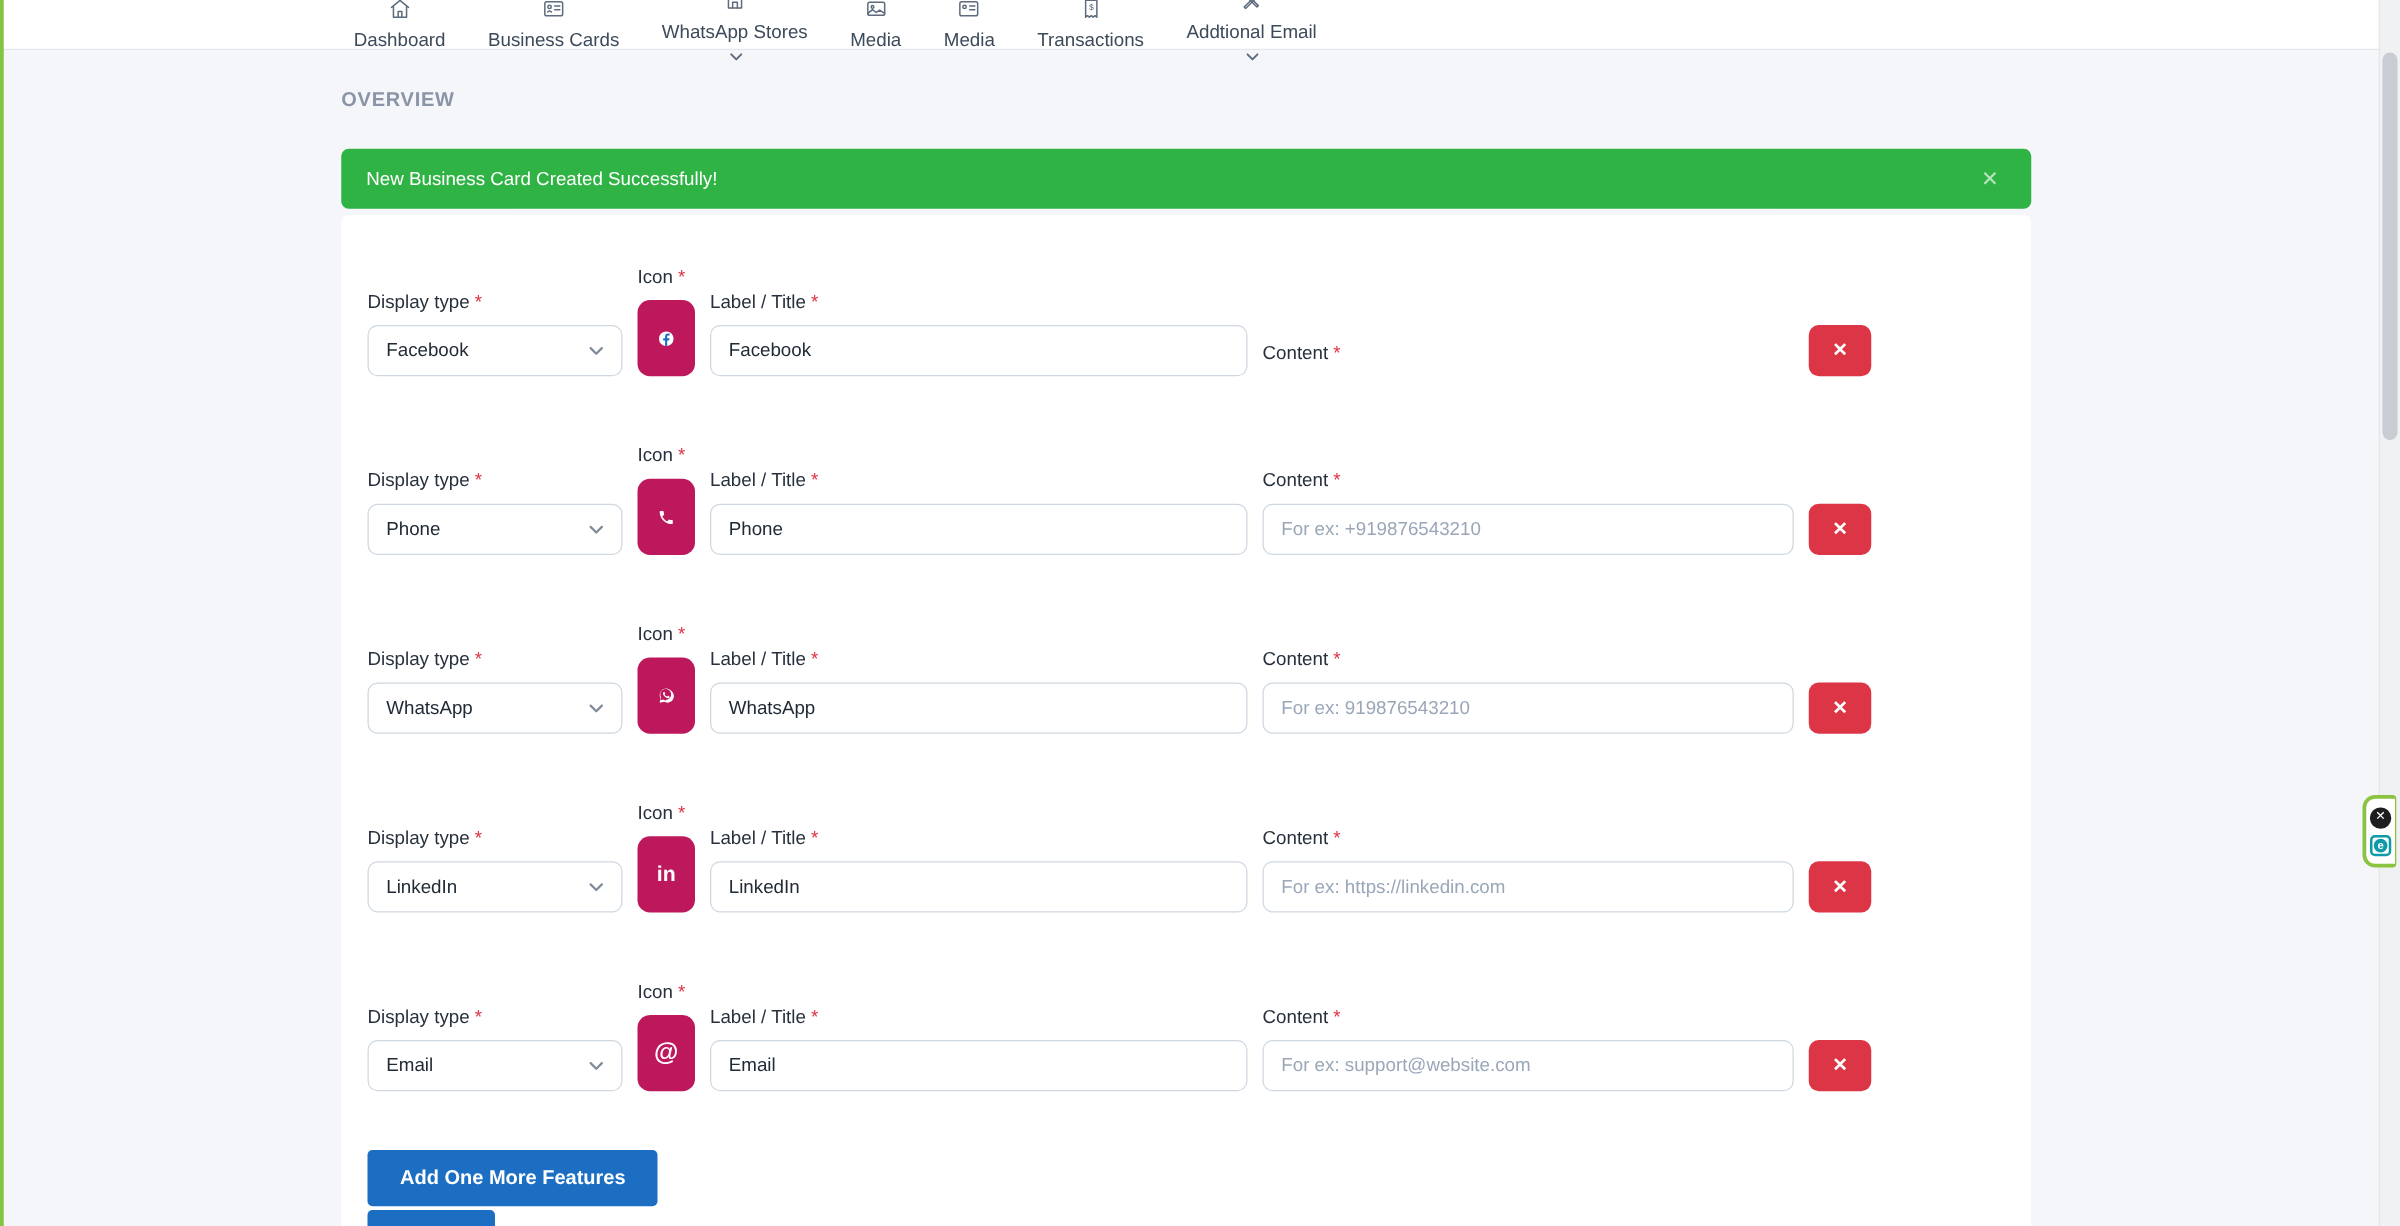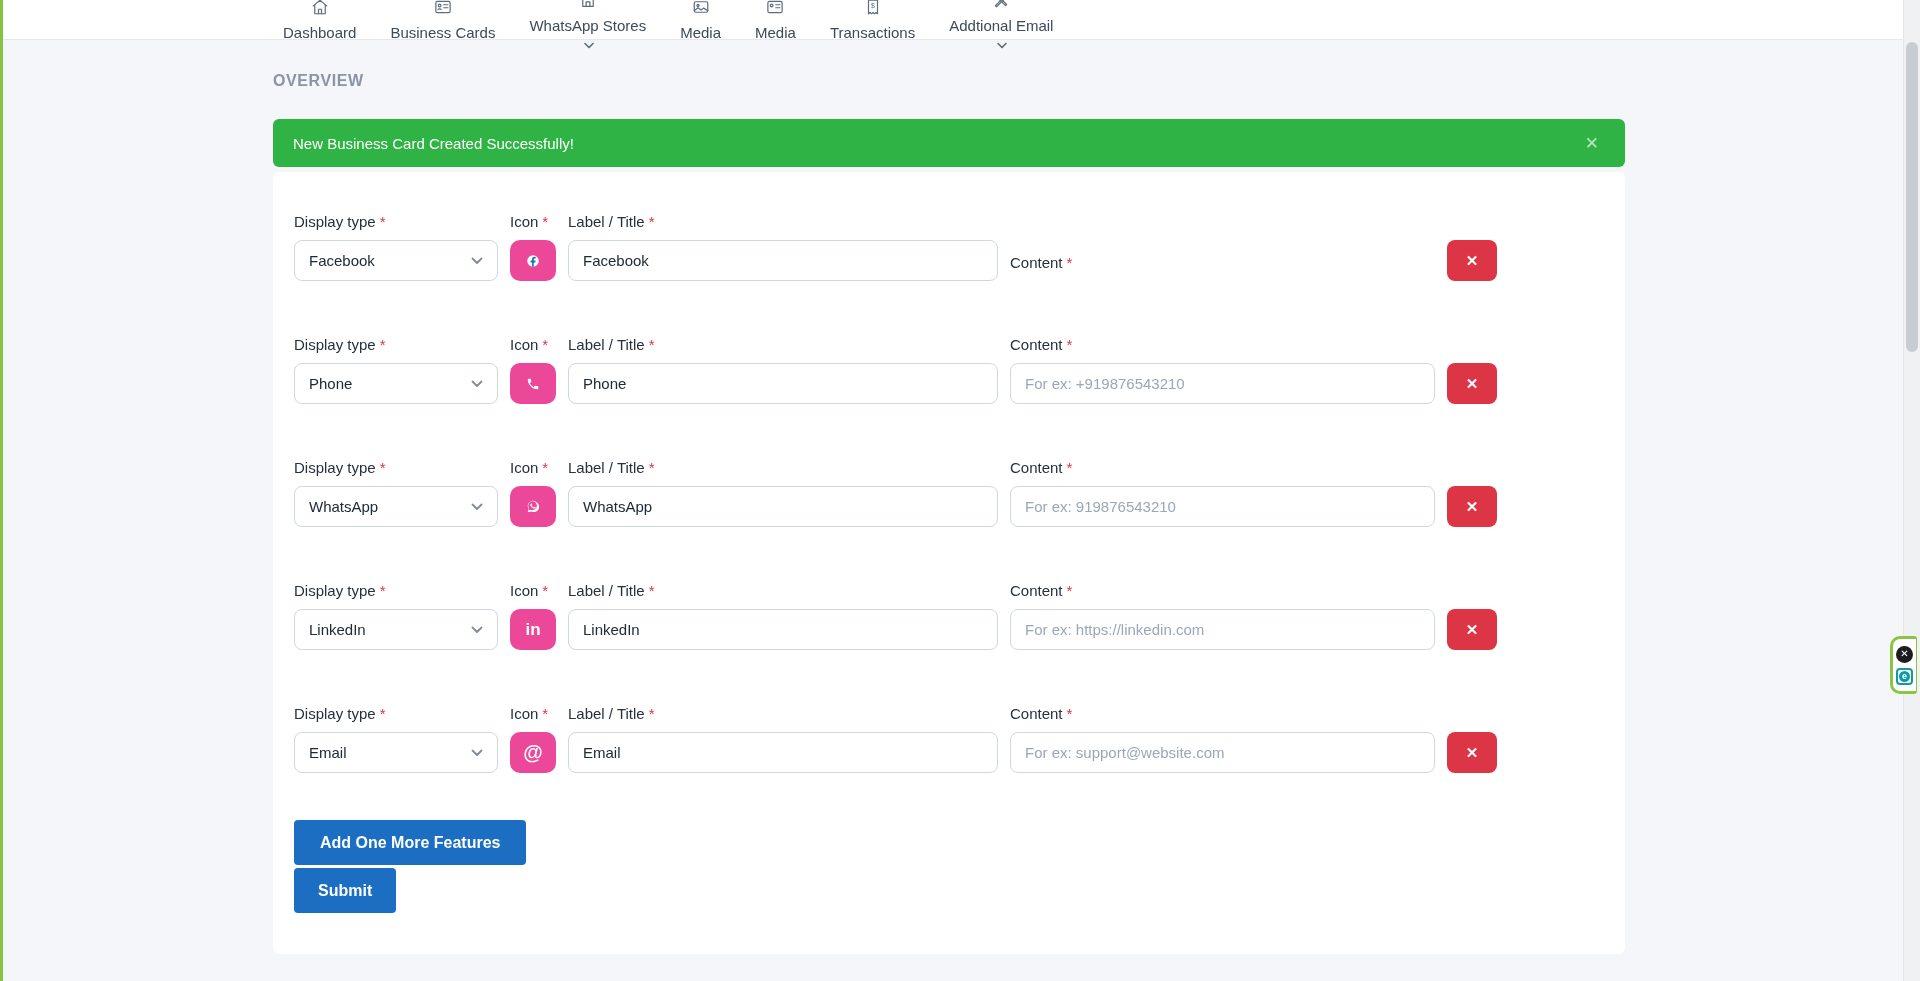--- a/index.html
+++ b/index.html
@@ -60,22 +60,22 @@
   .field { display:flex; flex-direction:column; }
   .f-label { font-size:15px; color:#27313d; margin-bottom:10px; white-space:nowrap; }
   .req { color:#dc3545; margin-left:4px; }
   .select-box {
     height:41px; border:1px solid #cfd8e0; border-radius:8px;
     background:#fff; display:flex; align-items:center; justify-content:space-between;
     padding:0 14px; font-size:15px; color:#212b36; cursor:pointer;
   }
   .select-box svg { stroke:#808c9a; fill:none; stroke-width:1.8; stroke-linecap:round; stroke-linejoin:round; }
   .icon-tile {
-    width:46px; height:41px; border-radius:10px;
-    background:#ec4899; border:none; cursor:pointer;
+    width:46px; height:61px; border-radius:10px;
+    background:#be185d; border:none; cursor:pointer;
     display:flex; align-items:center; justify-content:center;
     color:#ffffff; padding:16px;
   }
   .icon-tile .glyph-in { font-size:17px; font-weight:700; color:#fff; }
   .icon-tile .glyph-at { font-size:20px; font-weight:700; color:#fff; }
   .text-input {
     height:41px; width:100%;
     border:1px solid #cfd8e0; border-radius:8px;
     padding:0 14px; font-size:15px; color:#212b36;
     font-family:"Liberation Sans", sans-serif;

